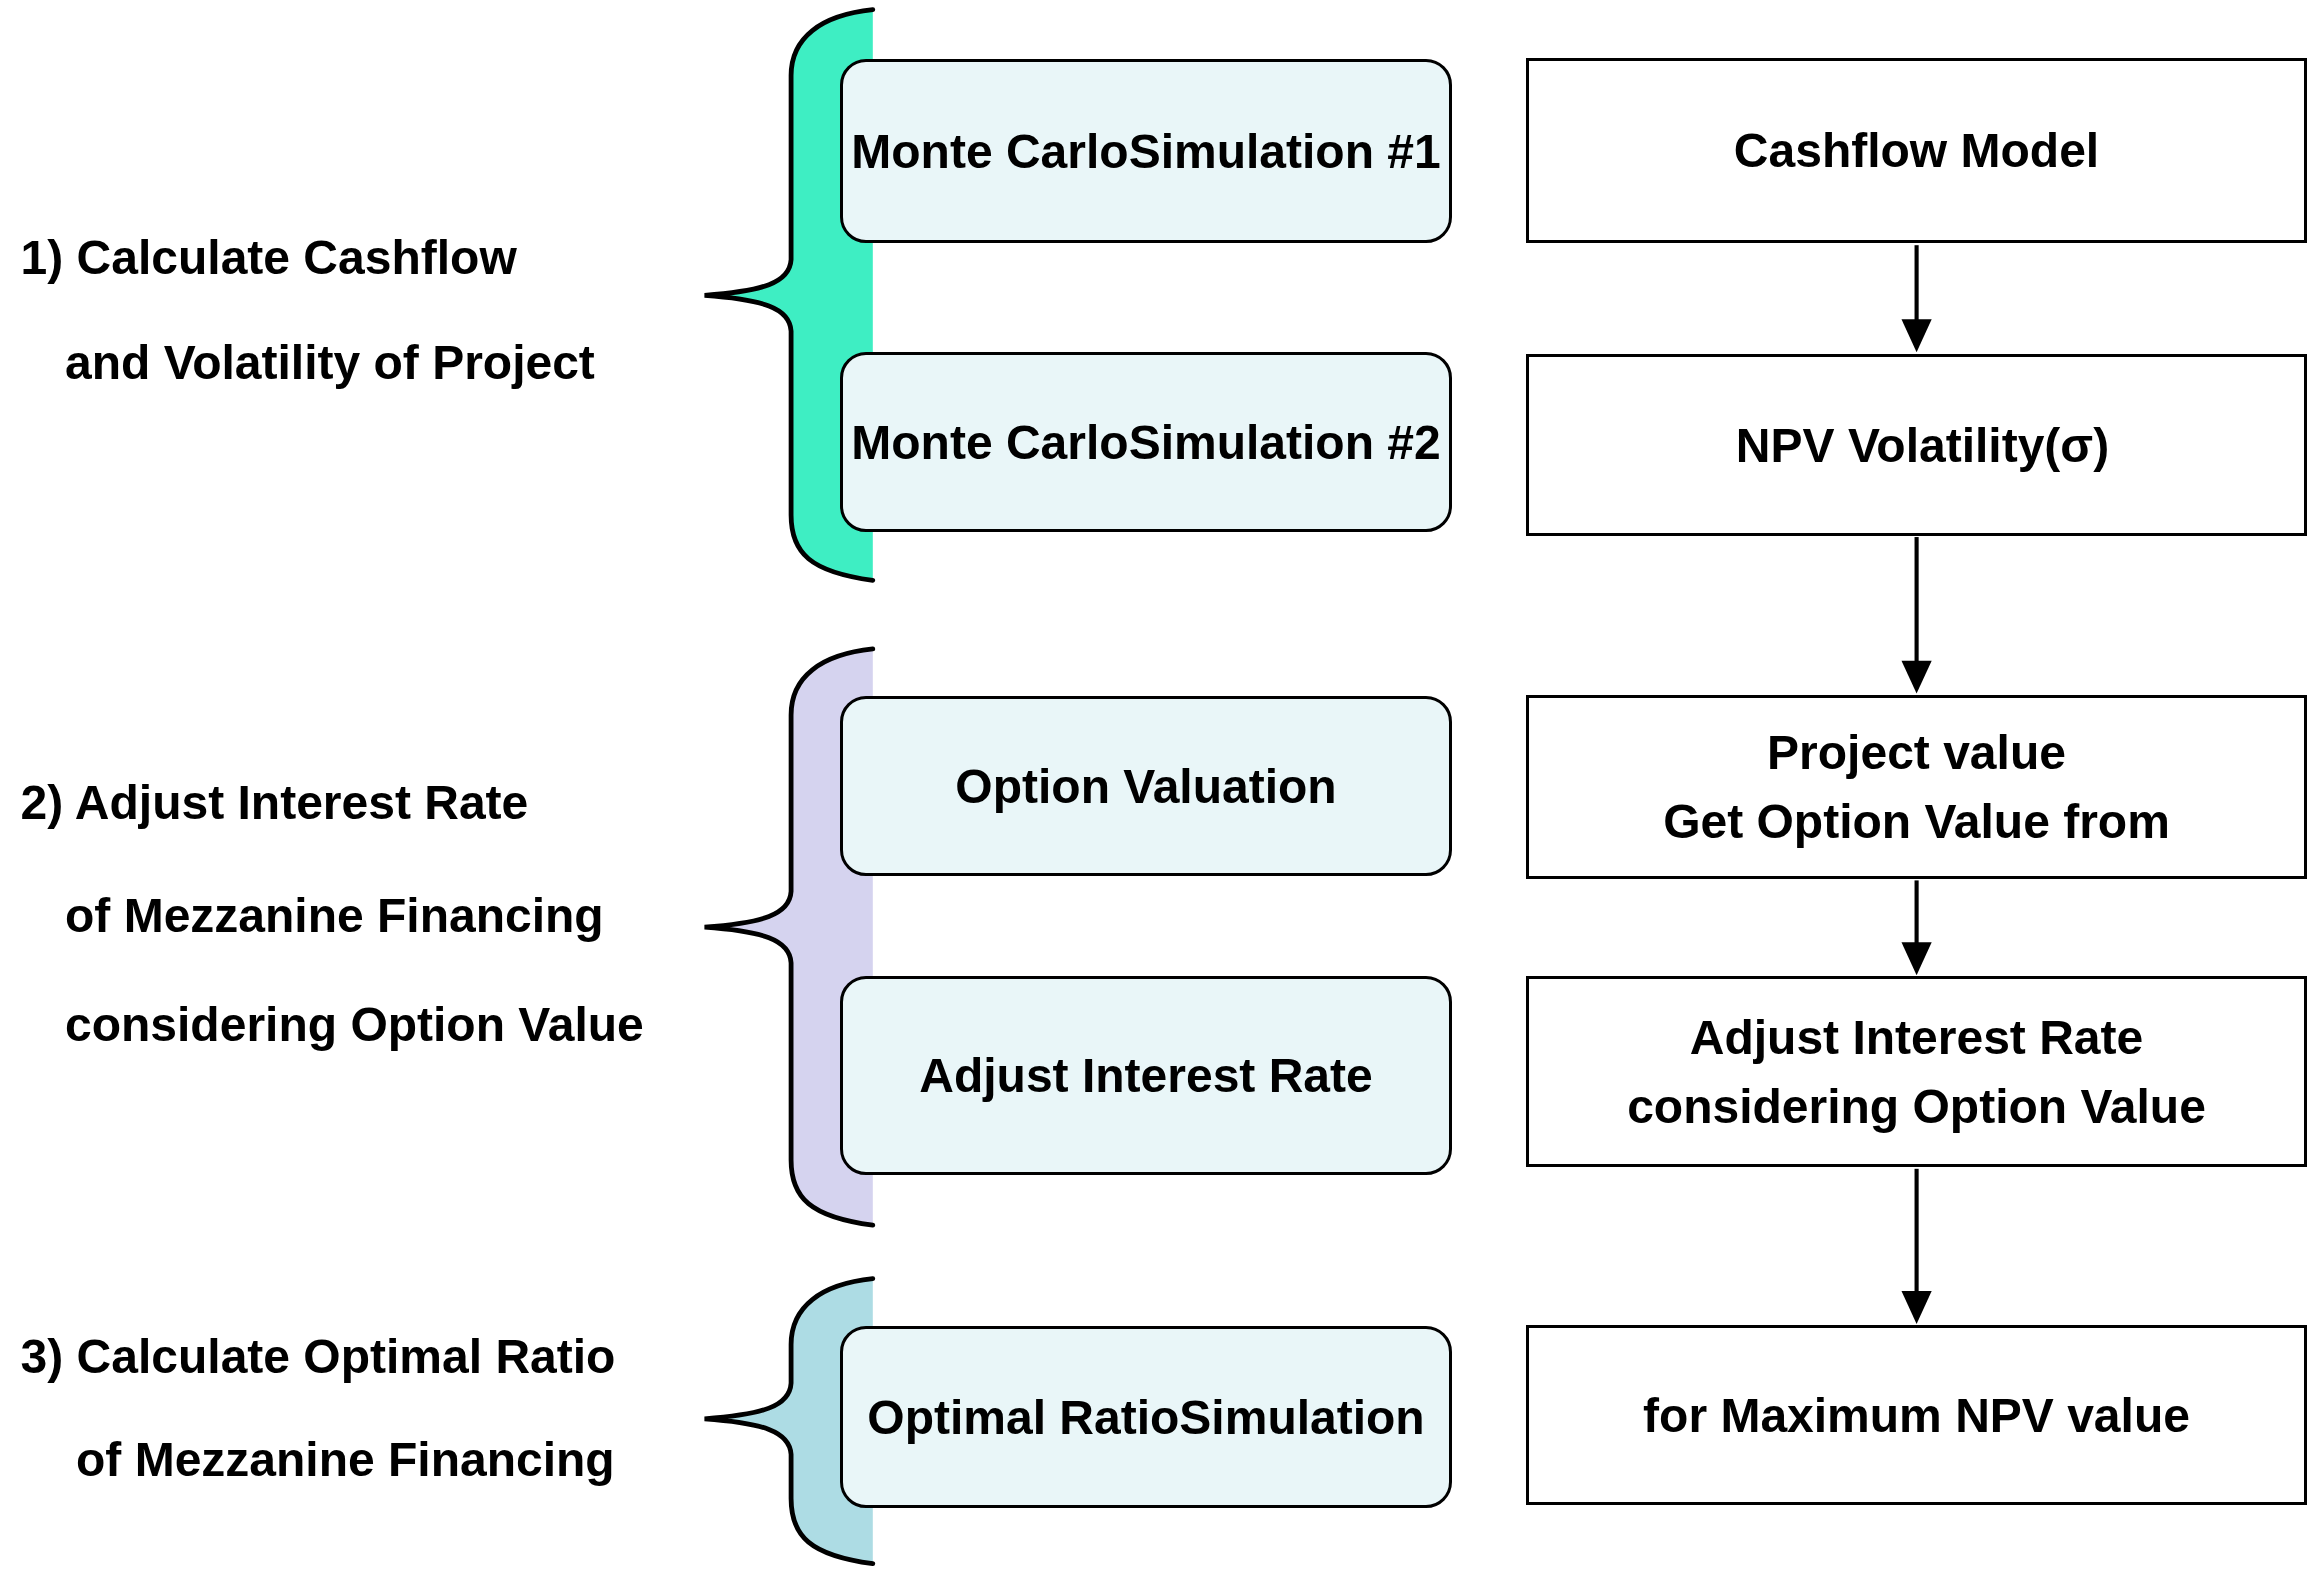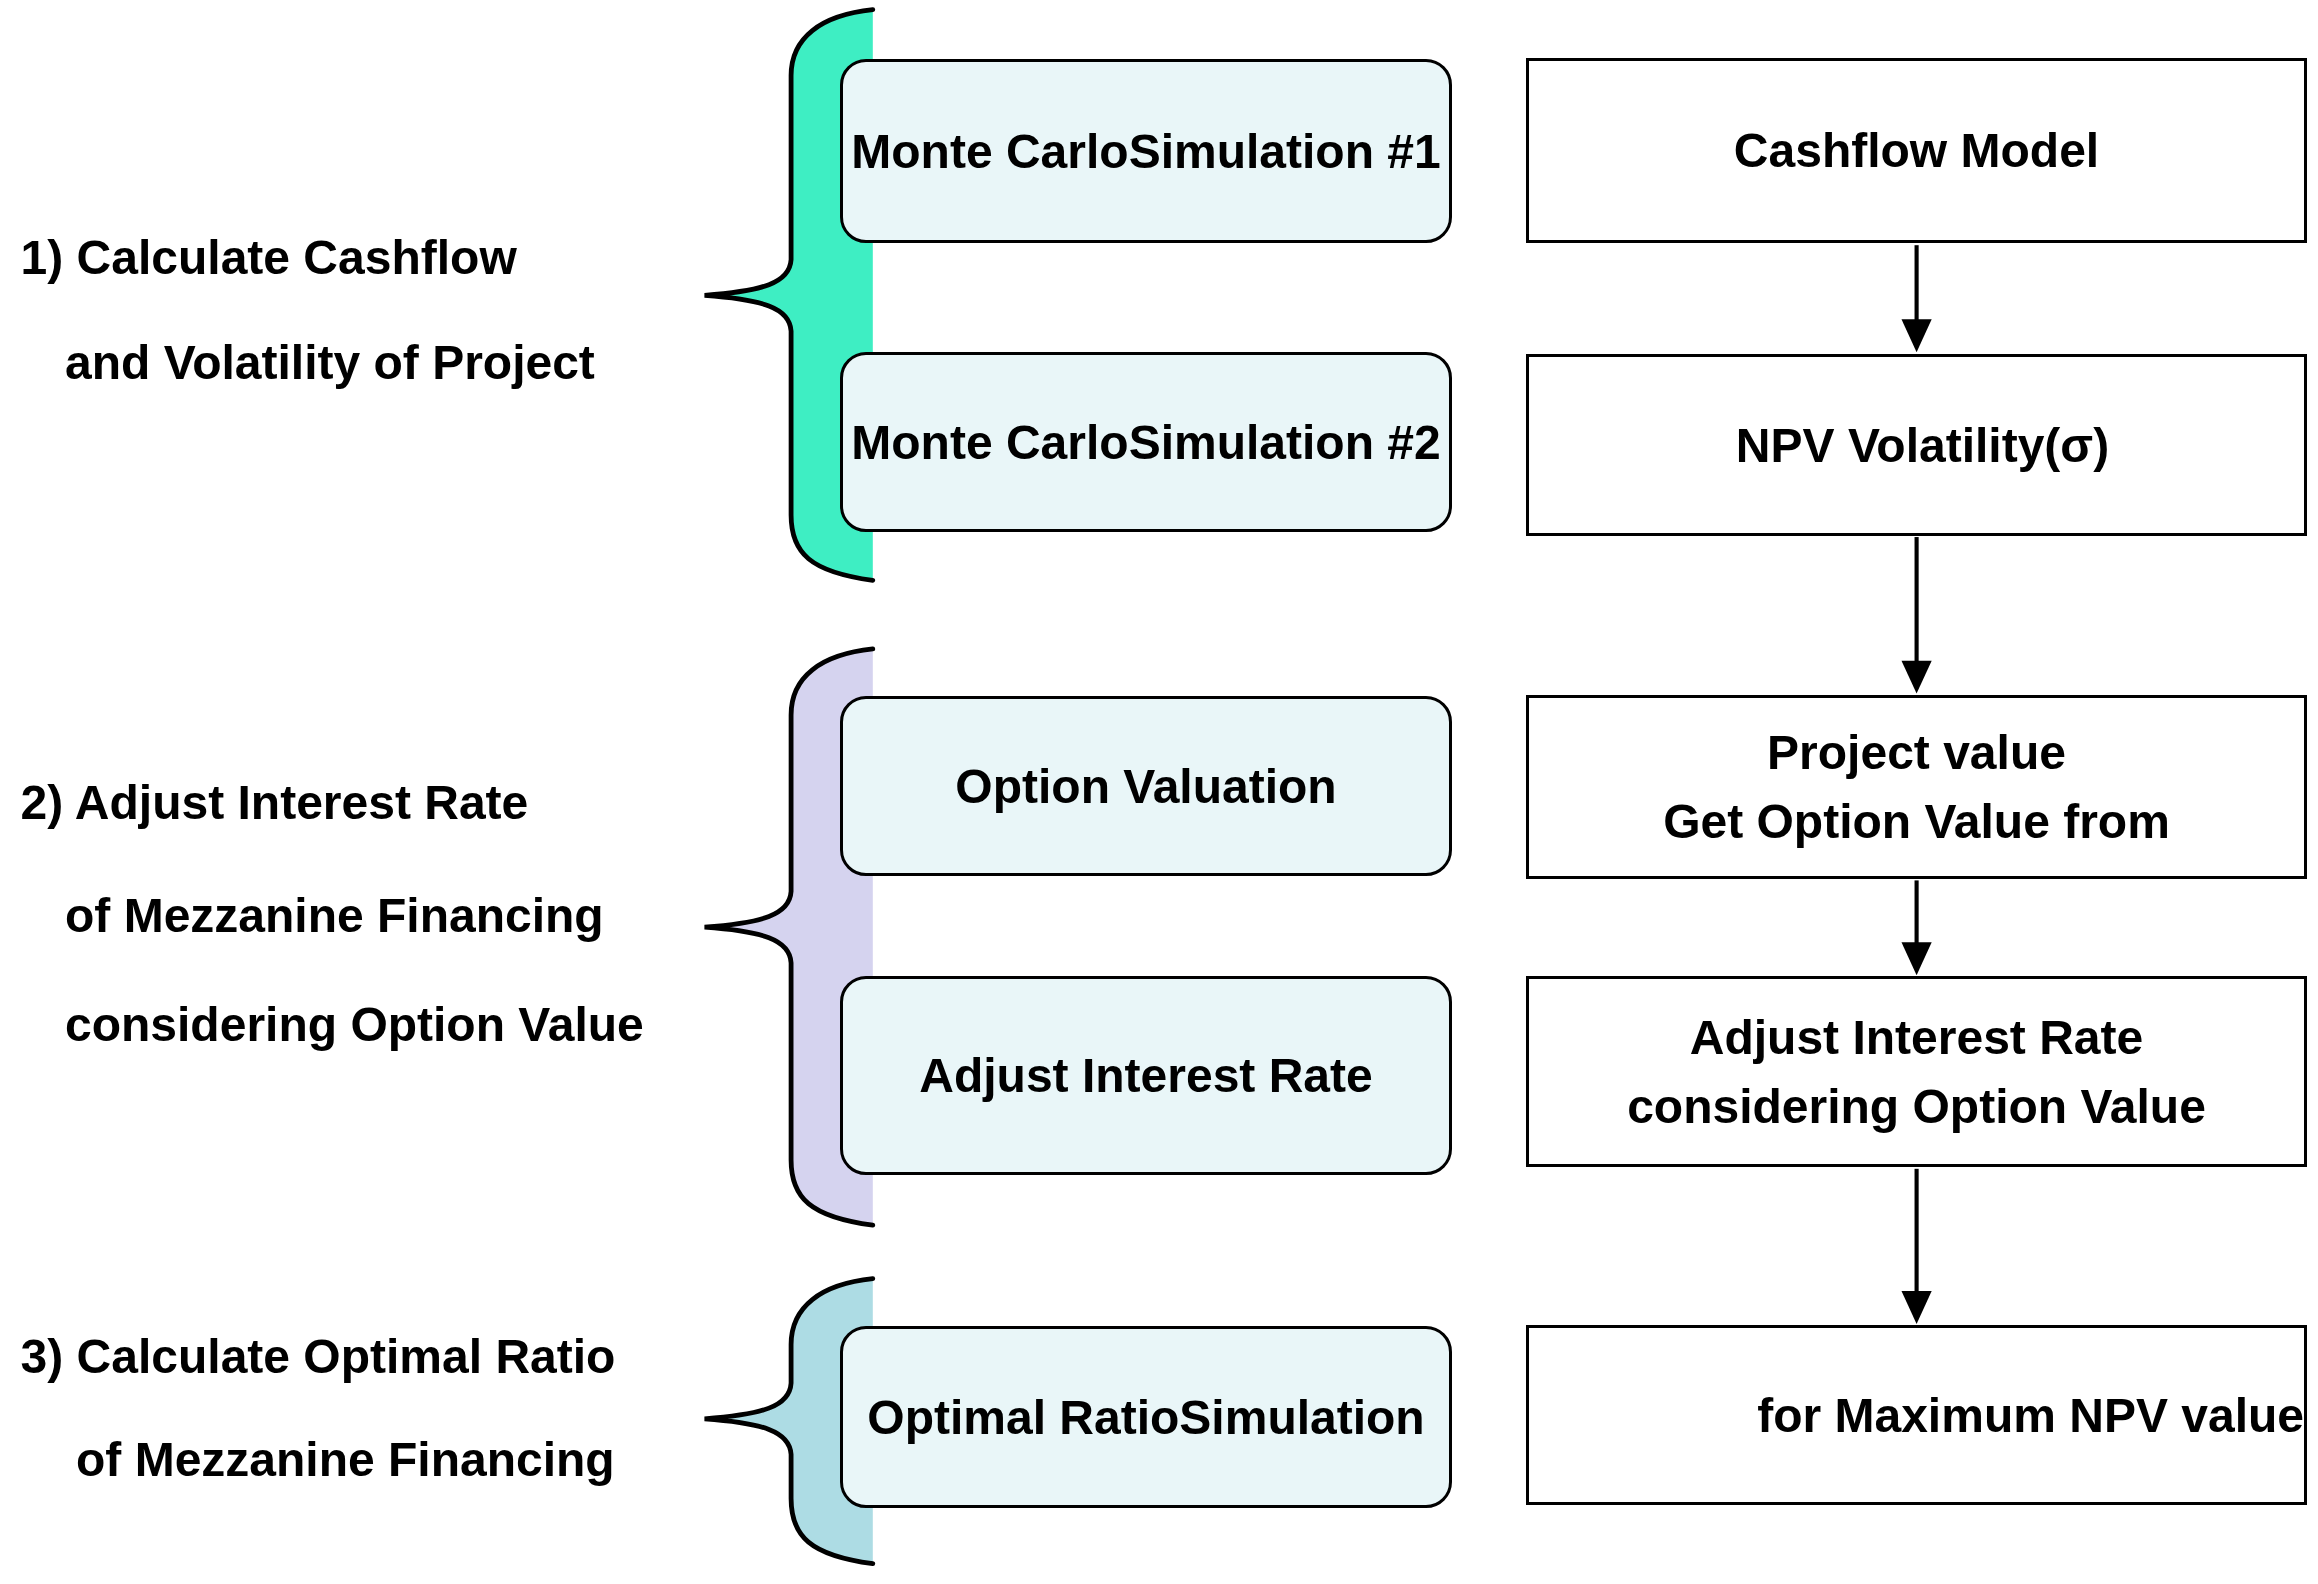--- a/index.html
+++ b/index.html
@@ -158,18 +158,18 @@
   <div class="output-box" style="top:695px; height:184px;">
     <span class="box-line">Project value</span>
     <span class="box-line">Get Option Value from</span>
   </div>
 
   <div class="output-box" style="top:976px; height:191px;">
     <span class="box-line">Adjust Interest Rate</span>
     <span class="box-line">considering Option Value</span>
   </div>
 
-  <div class="output-box" style="top:1325px; height:180px;align-items:flex-end;">
+  <div class="output-box" style="top:1325px; height:180px;">
     <span class="box-line">for Maximum NPV value</span>
   </div>
 
 </div>
 
 
 </body></html>

